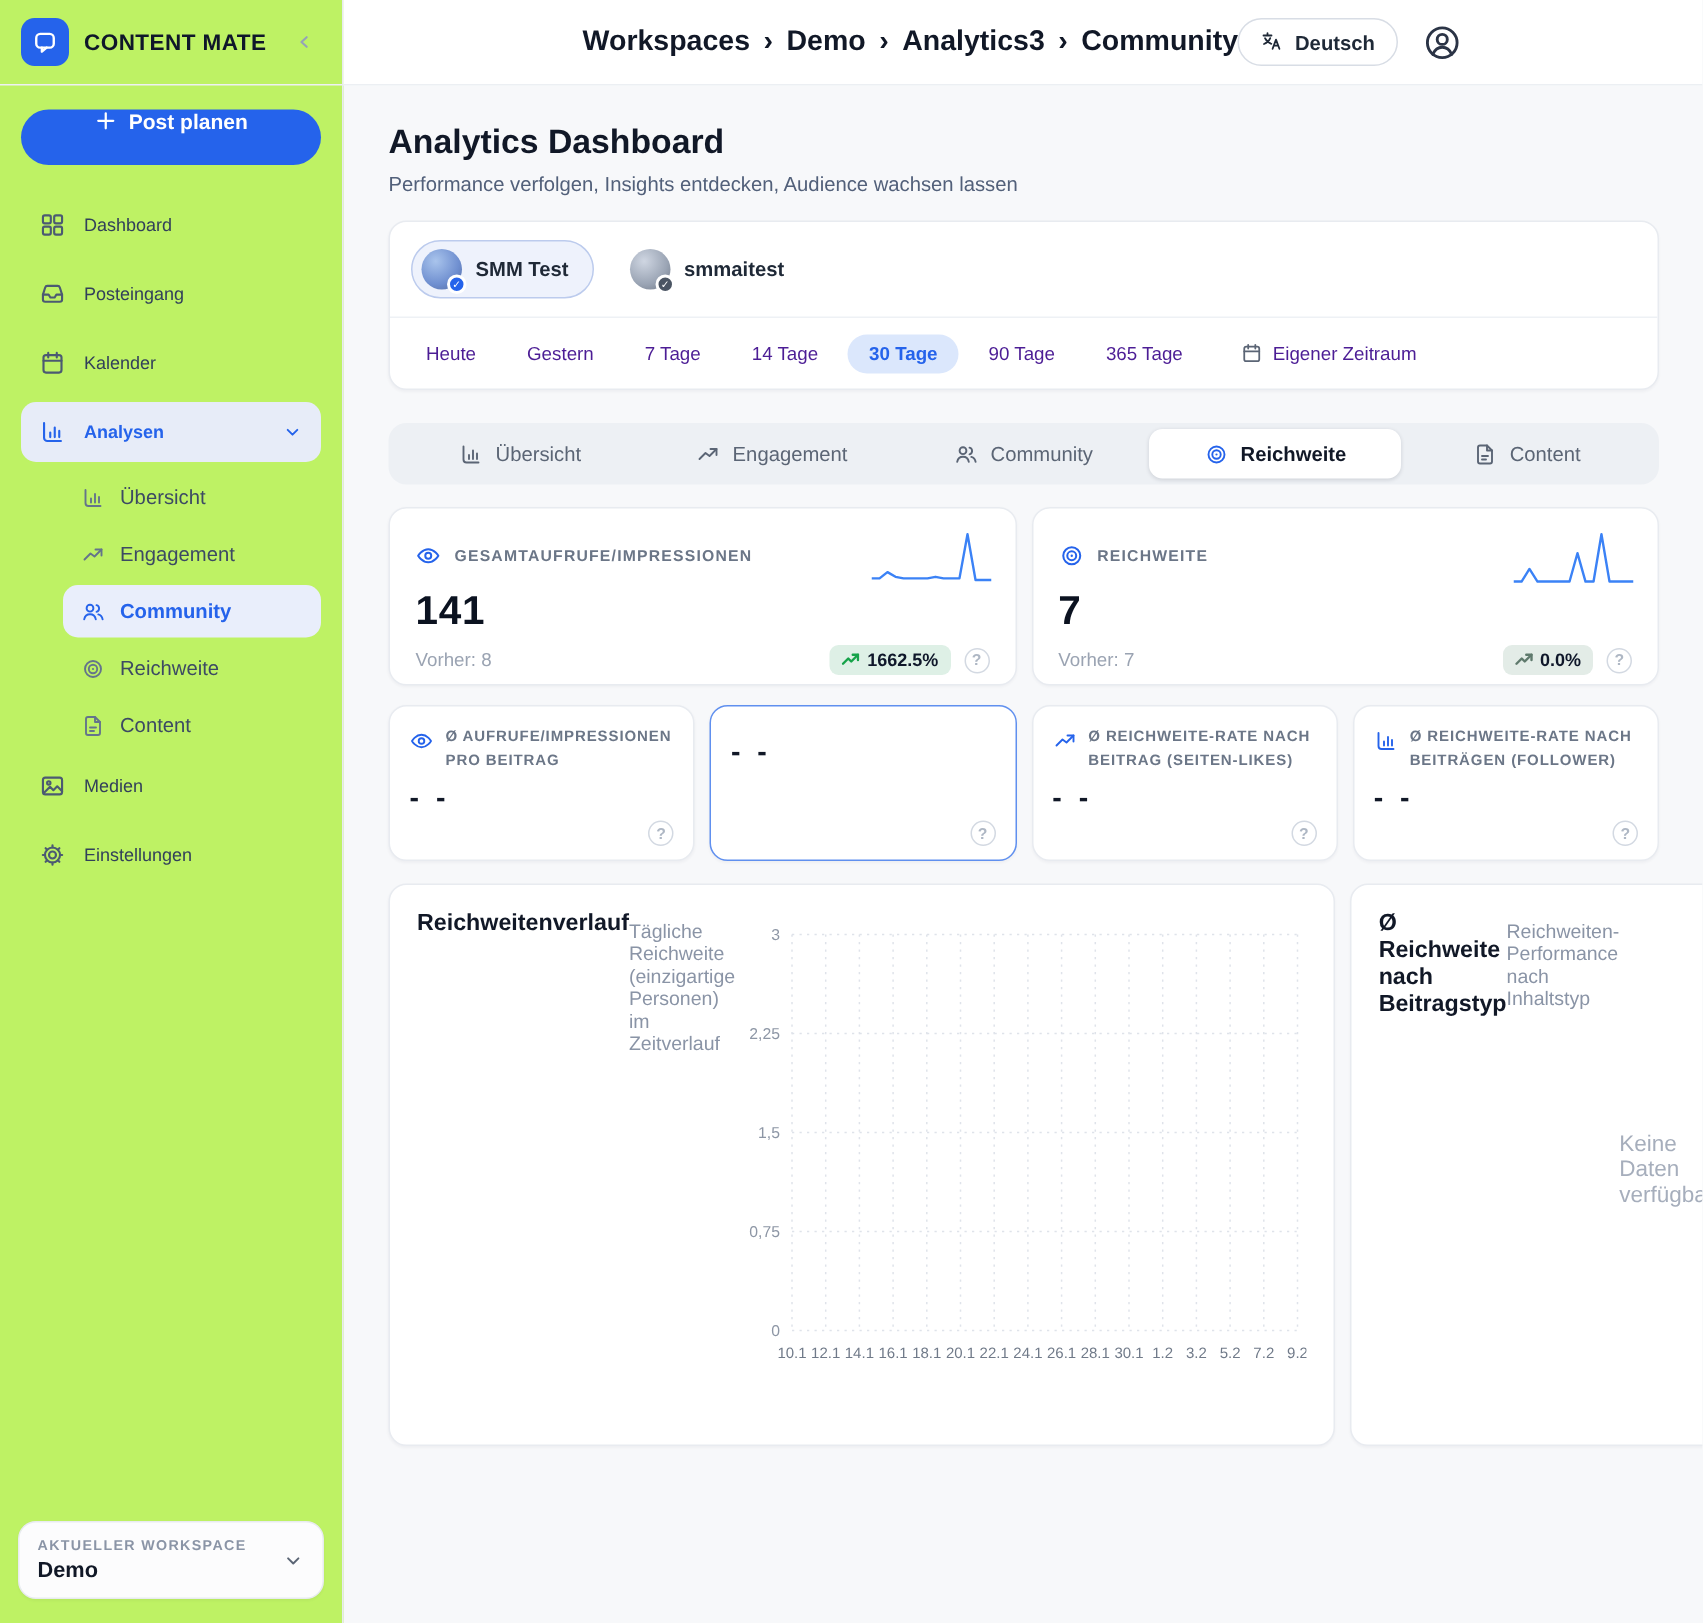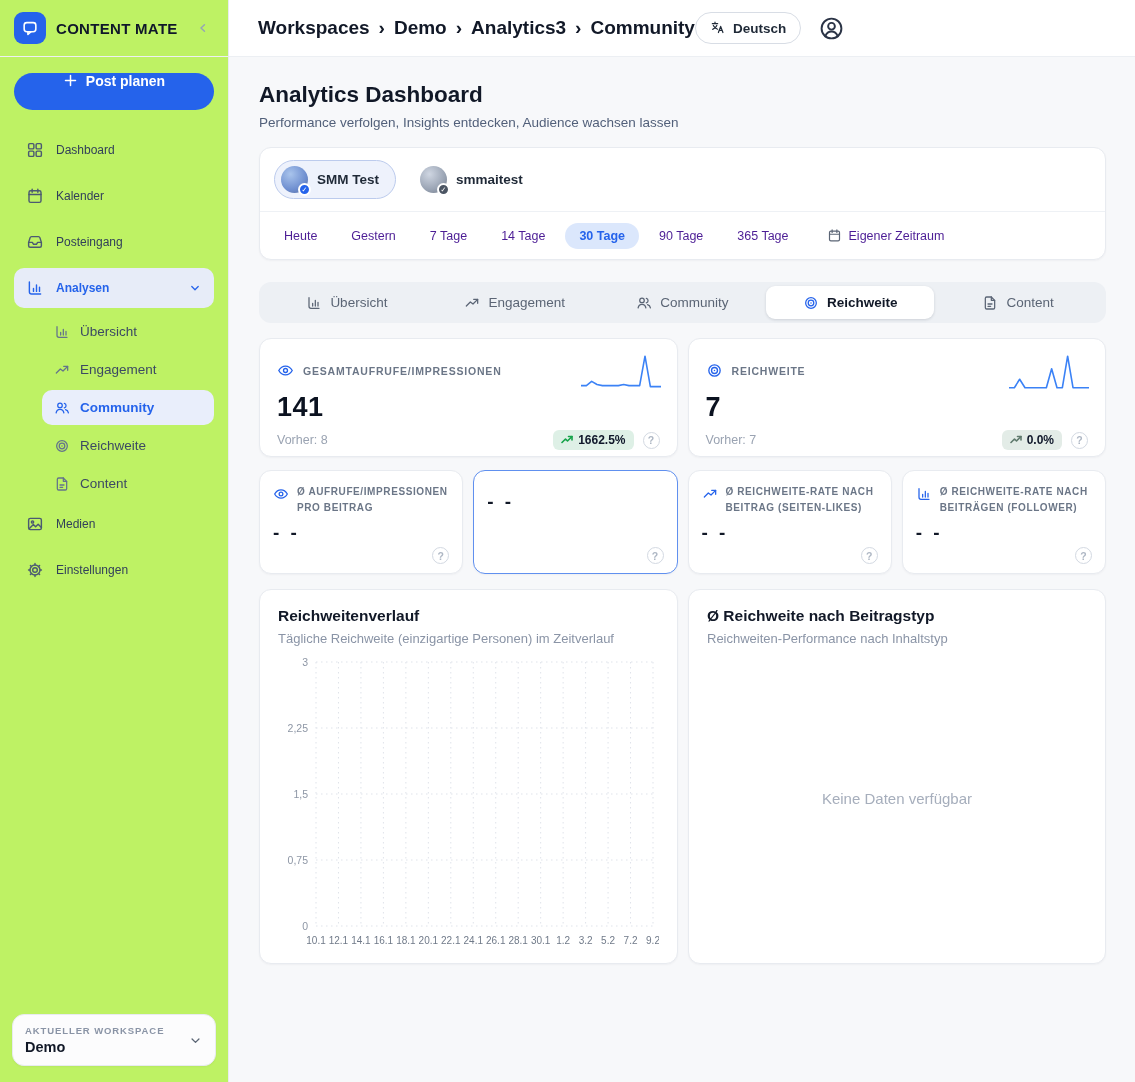--- a/index.html
+++ b/index.html
@@ -36,21 +36,21 @@
   .sb-footer { padding:0 12px 16px; margin-top:auto; }
   .ws-card { border:1px solid #e8ebf0; border-radius:12px; background:#fcfcfd; padding:10px 12px; display:flex; align-items:center;
              justify-content:space-between; cursor:pointer; box-shadow:0 1px 2px rgba(16,24,40,.04); }
   .ws-label { font-size:9.5px; font-weight:700; letter-spacing:.9px; color:#8a94a6; }
   .ws-name { font-size:14.5px; font-weight:700; color:#111827; margin-top:3px; }
   .ws-chev { color:#5b6575; }
 
   
   .main { flex:1; display:flex; flex-direction:column; min-width:0; }
   .topbar { height:57px; flex:0 0 57px; background:#fff; border-bottom:1px solid #eceff3; display:flex; align-items:center;
-            justify-content:flex-start; padding:0 27px 0 29px; }
+            justify-content:center; padding:0 27px 0 29px; }
   .breadcrumb { display:flex; align-items:center; gap:9px; font-size:19px; font-weight:700; color:#111827; }
   .crumb-sep { font-weight:700; color:#111827; }
   .topbar-right { display:flex; align-items:center; gap:14px; }
   .lang-pill { height:32px; border:1px solid #d8dde5; border-radius:16px; background:#fff; display:flex; align-items:center;
                gap:7px; padding:0 14px; font-family:inherit; font-size:13.5px; font-weight:600; color:#1f2937; cursor:pointer; }
   .avatar-btn { width:32px; height:32px; border:none; background:transparent; color:#2b3446; cursor:pointer; display:flex; align-items:center; justify-content:center; }
 
   .content { flex:1; padding:25px 29px 0 30px; overflow:hidden; }
   .page-title { font-size:22.5px; font-weight:700; color:#111827; }
   .page-sub { font-size:13.5px; color:#52607a; margin-top:7px; }
@@ -100,21 +100,21 @@
                display:flex; flex-direction:column; box-shadow:0 1px 2px rgba(16,24,40,.04); cursor:pointer; }
   .mini-card.selected { border:1.6px solid #6090ef; }
   .mini-head { display:flex; gap:8px; align-items:flex-start; }
   .mini-head .ico { color:#2563eb; display:flex; margin-top:2px; }
   .mini-title { font-size:10px; font-weight:700; letter-spacing:.6px; color:#6b7687; line-height:1.55; }
   .mini-value { font-size:19px; font-weight:700; color:#111827; margin-top:7px; letter-spacing:3px; }
   .mini-foot { margin-top:auto; display:flex; justify-content:flex-end; }
 
   .charts-row { display:flex; gap:10px; margin-top:15px; }
   .chart-card { flex:1; background:#fff; border:1px solid #e8ebf0; border-radius:12px; padding:17px 18px 12px; height:375px;
-                display:flex; flex-direction:column; box-shadow:0 1px 2px rgba(16,24,40,.04); }
+                display:flex; box-shadow:0 1px 2px rgba(16,24,40,.04); }
   .chart-title { font-size:15.5px; font-weight:700; color:#111827; }
   .chart-sub { font-size:13px; color:#8a94a6; margin-top:6px; }
   .chart-plot { flex:1; margin-top:8px; min-height:0; }
   .empty-plot { flex:1; display:flex; align-items:center; justify-content:center; }
   .empty-text { font-size:15px; color:#a6aebc; }
 </style>
 </head>
 <body>
 
 <div class="app">
@@ -158,35 +158,35 @@
               <rect x="3.5" y="13.5" width="7" height="7" rx="1.6"></rect>
                 <rect x="13.5" y="13.5" width="7" height="7" rx="1.6"></rect>
             </svg>
           </span>
           <span>Dashboard</span>
         </div>
 
         <div class="nav-item">
           <span class="ico">
             <svg width="18" height="18" viewBox="0 0 24 24" fill="none" stroke="currentColor" stroke-width="1.9" stroke-linecap="round" stroke-linejoin="round">
+              <path d="M3.5 12.5l2-6.3A2 2 0 0 1 7.4 4.8h9.2a2 2 0 0 1 1.9 1.4l2 6.3v4.4a2 2 0 0 1-2 2H5.5a2 2 0 0 1-2-2z"></path>
+              <path d="M3.5 12.5h5l1.6 2.6h3.8l1.6-2.6h5"></path>
+            </svg>
+          </span>
+          <span>Posteingang</span>
+        </div>
+
+        <div class="nav-item">
+          <span class="ico">
+            <svg width="18" height="18" viewBox="0 0 24 24" fill="none" stroke="currentColor" stroke-width="1.9" stroke-linecap="round" stroke-linejoin="round">
               <rect x="4" y="5" width="16" height="15.5" rx="2.2"></rect>
                 <path d="M4 10h16M8.2 3v4M15.8 3v4"></path>
             </svg>
           </span>
           <span>Kalender</span>
-        </div>
-
-        <div class="nav-item">
-          <span class="ico">
-            <svg width="18" height="18" viewBox="0 0 24 24" fill="none" stroke="currentColor" stroke-width="1.9" stroke-linecap="round" stroke-linejoin="round">
-              <path d="M3.5 12.5l2-6.3A2 2 0 0 1 7.4 4.8h9.2a2 2 0 0 1 1.9 1.4l2 6.3v4.4a2 2 0 0 1-2 2H5.5a2 2 0 0 1-2-2z"></path>
-              <path d="M3.5 12.5h5l1.6 2.6h3.8l1.6-2.6h5"></path>
-            </svg>
-          </span>
-          <span>Posteingang</span>
         </div>
 
         <div class="nav-item active">
           <span class="ico">
             <svg width="18" height="18" viewBox="0 0 24 24" fill="none" stroke="currentColor" stroke-width="1.9" stroke-linecap="round" stroke-linejoin="round">
               <path d="M4.5 4v13a3 3 0 0 0 3 3h12"></path>
                 <path d="M10 16.5v-4M14 16.5V8M18 16.5v-5.5"></path>
             </svg>
           </span>
           <span>Analysen</span>

